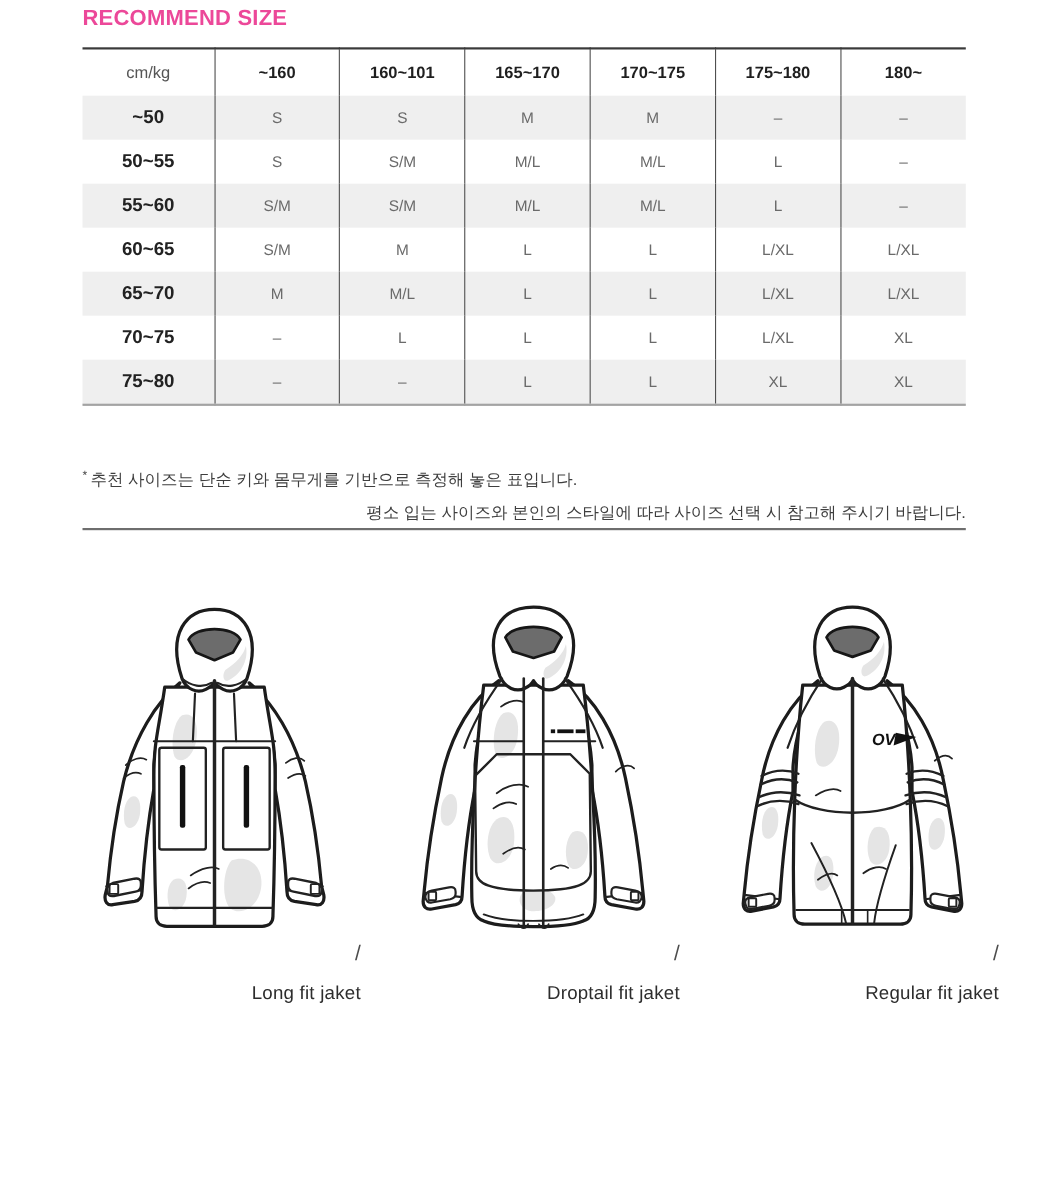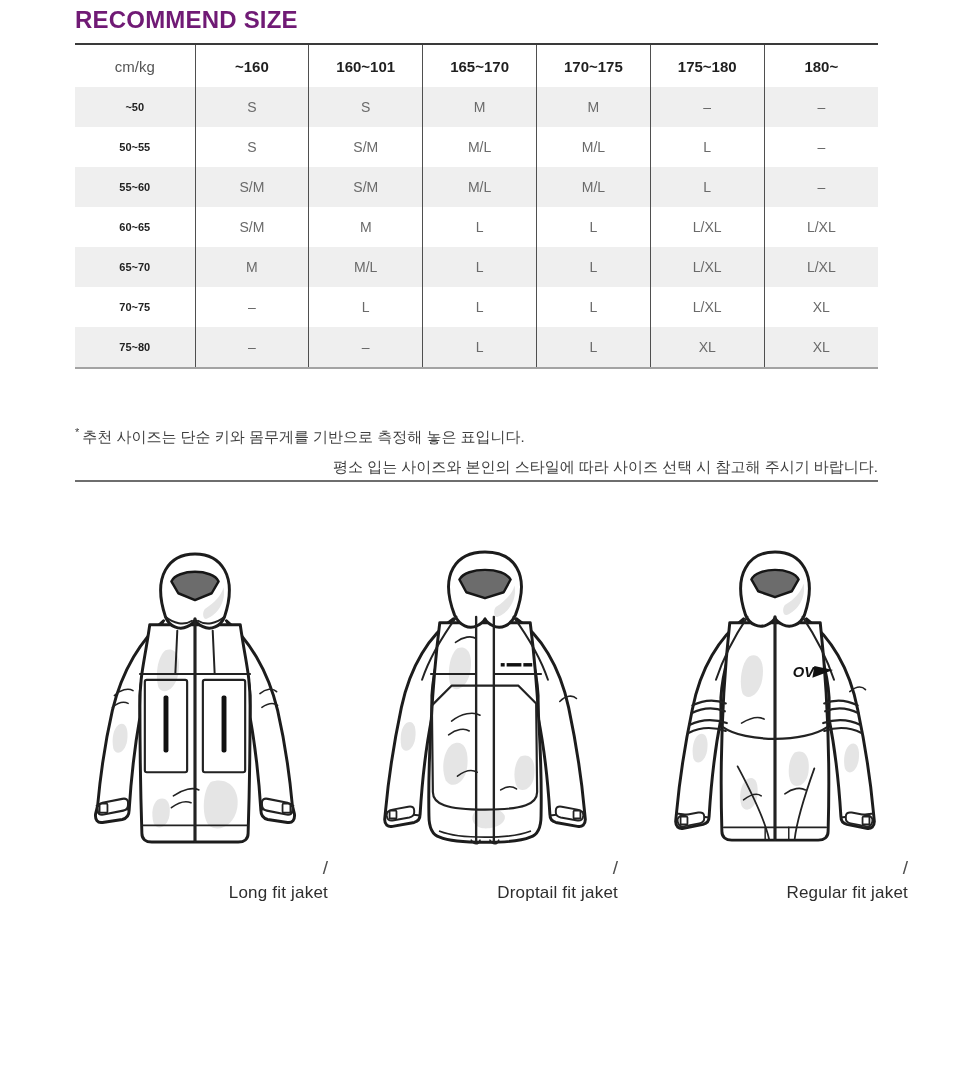--- a/index.html
+++ b/index.html
@@ -6,38 +6,38 @@
   body{
     width:953px;height:1080px;position:relative;overflow:hidden;
     background:#ffffff;
     font-family:"Liberation Sans", sans-serif;
     -webkit-font-smoothing:antialiased;
   }
   .page{position:absolute;inset:0;}
 
   .title{
     position:absolute;left:75px;top:6px;
-    font-size:24px;font-weight:bold;color:#701a75;letter-spacing:.2px;
+    font-size:20px;font-weight:bold;color:#ec4899;letter-spacing:.2px;
   }
 
   .size-table{
     position:absolute;left:75px;top:43px;width:803px;
     border-collapse:collapse;table-layout:fixed;
     border-top:2px solid #3a3a3a;border-bottom:2px solid #a3a3a3;
   }
   .size-table col.c0{width:120px;}
   .size-table th,.size-table td{
     text-align:center;vertical-align:middle;padding:0;
     border-left:1px solid #4f4f4f;
   }
   .size-table th:first-child,.size-table td:first-child{border-left:none;}
   .size-table thead th{height:42px;font-size:15px;font-weight:bold;color:#1f1f1f;}
   .size-table thead th.unit{font-weight:normal;color:#555;}
   .size-table tbody td{height:40px;font-size:14px;color:#6a6a6a;}
-  .size-table tbody td.rowlabel{font-weight:bold;color:#222;font-size:11px;}
+  .size-table tbody td.rowlabel{font-weight:bold;color:#222;font-size:17px;}
   .size-table tr.stripe td{background:#efefef;}
 
   .footnote{
     position:absolute;left:75px;top:417px;width:803px;
     font-size:15px;color:#3e3e3e;line-height:30px;
   }
   .footnote .fn-star{vertical-align:super;font-size:11px;margin-right:3px;}
   .footnote .l2{padding-left:11px;text-align:right;}
 
   .divider{
@@ -47,21 +47,21 @@
   .fits{
     position:absolute;left:62px;top:548px;width:846px;
     display:flex;justify-content:space-between;
   }
   .fit-col{width:266px;text-align:right;}
   .fit-col svg{display:block;margin:0 auto;}
   .fit-marker{
     margin-top:10px;font-size:19px;color:#4d4d4d;line-height:20px;
   }
   .fit-label{
-    margin-top:5px;font-size:17px;color:#2d2d2d;letter-spacing:.2px;
+    margin-top:15px;font-size:17px;color:#2d2d2d;letter-spacing:.2px;
   }
 
   .lineart{stroke:#1c1c1c;stroke-width:3;fill:#fff;stroke-linejoin:round;stroke-linecap:round;}
   .shade{fill:#e5e5e5;stroke:none;}
   .det{fill:none;stroke:#222;stroke-width:2;stroke-linecap:round;stroke-linejoin:round;}
   .hoodhole{fill:#6c6c6c;stroke:#161616;stroke-width:2.5;stroke-linejoin:round;}
   .zipbar{fill:#111;stroke:none;}
   .logo-text{font-size:15px;font-weight:bold;font-style:italic;fill:#111;stroke:none;}
 </style>
 </head>

